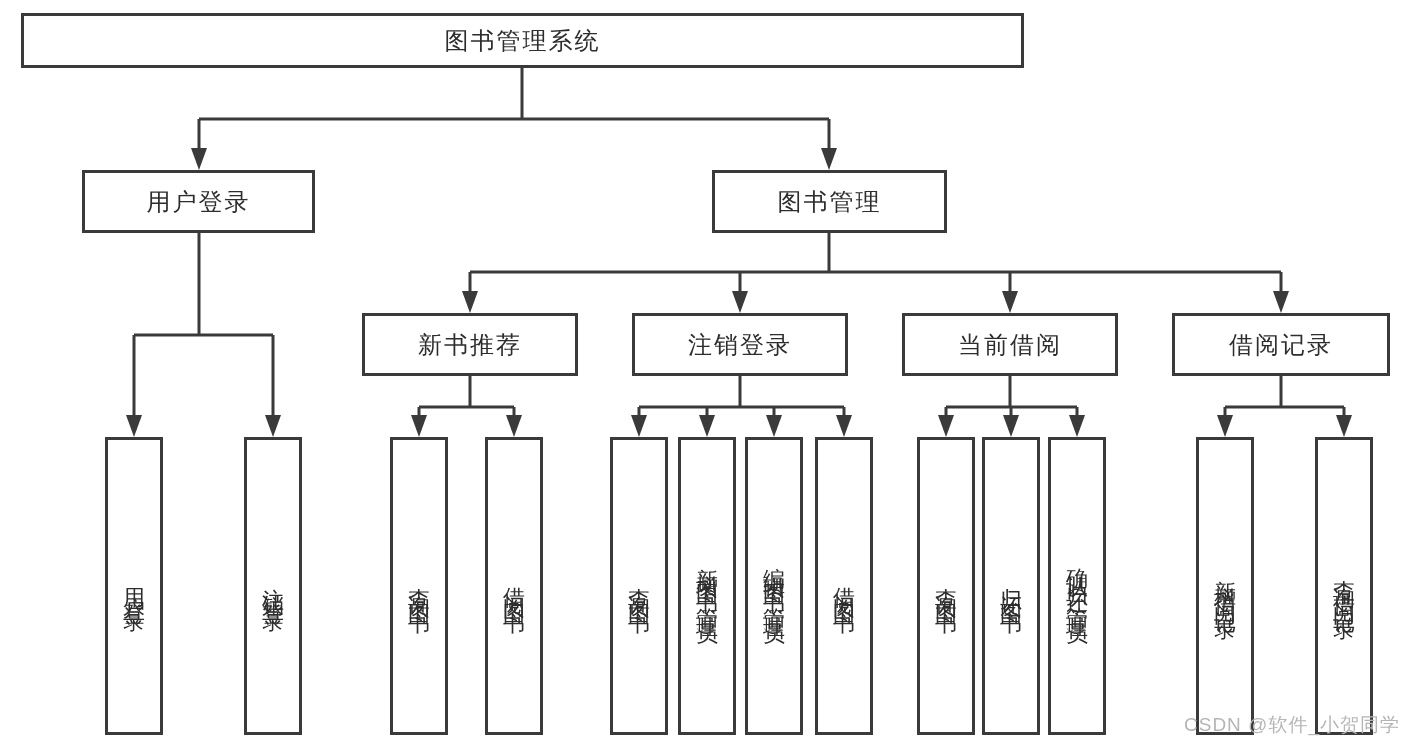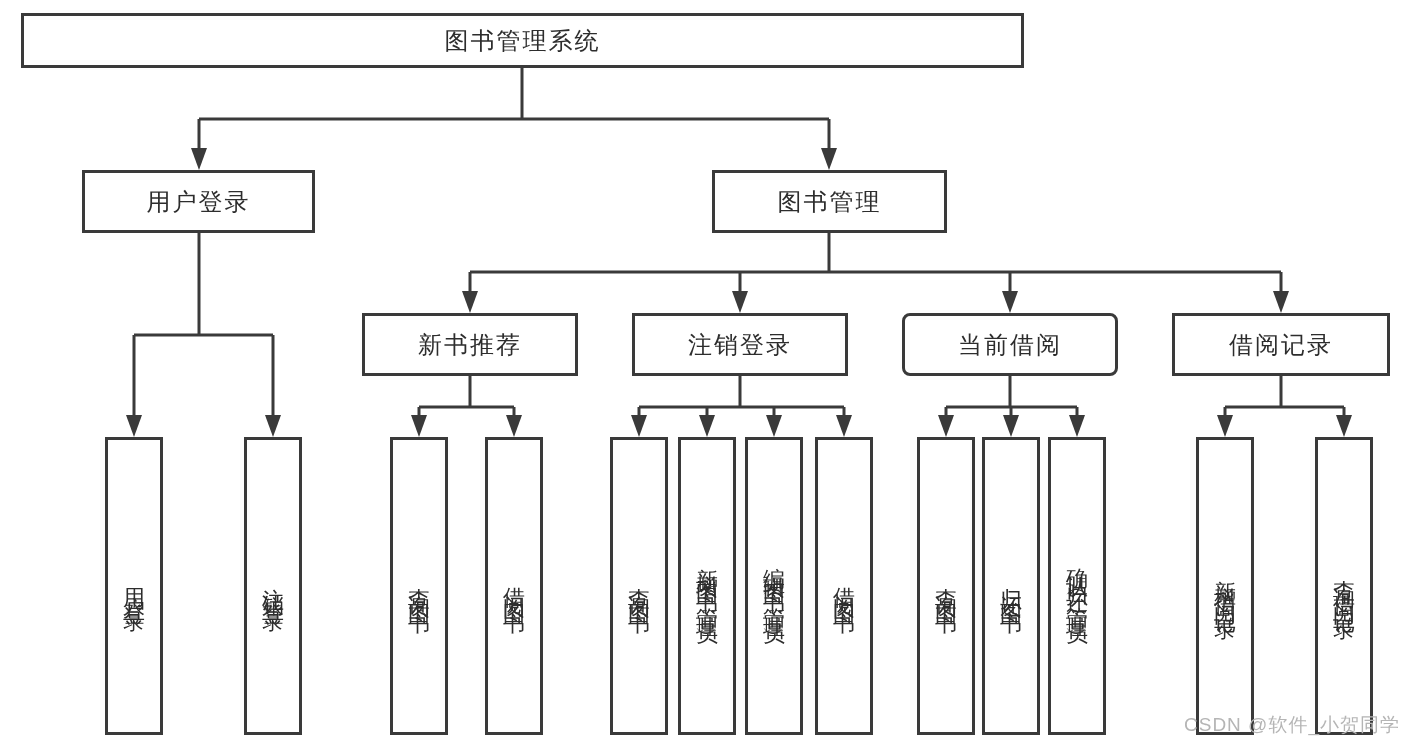--- a/index.html
+++ b/index.html
@@ -103,21 +103,21 @@
   <div class="node h-node" style="left:712px;top:170px;width:235px;height:63px;">
     <span>图书管理</span>
   </div>
 
   <div class="node h-node" style="left:362px;top:313px;width:216px;height:63px;">
     <span>新书推荐</span>
   </div>
   <div class="node h-node" style="left:632px;top:313px;width:216px;height:63px;">
     <span>注销登录</span>
   </div>
-  <div class="node h-node" style="left:902px;top:313px;width:216px;height:63px;border-radius:8px;">
+  <div class="node h-node" style="left:902px;top:313px;width:216px;height:63px;">
     <span>当前借阅</span>
   </div>
   <div class="node h-node" style="left:1172px;top:313px;width:218px;height:63px;">
     <span>借阅记录</span>
   </div>
 
   <div class="node v-node" style="left:105px;top:437px;width:58px;height:298px;">
     <span>用户登录</span>
   </div>
   <div class="node v-node" style="left:244px;top:437px;width:58px;height:298px;">

